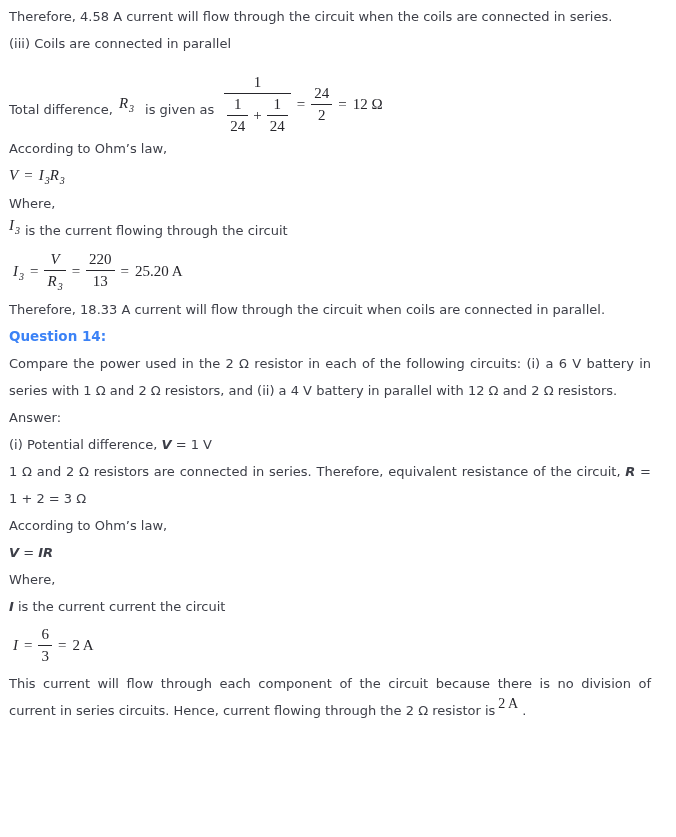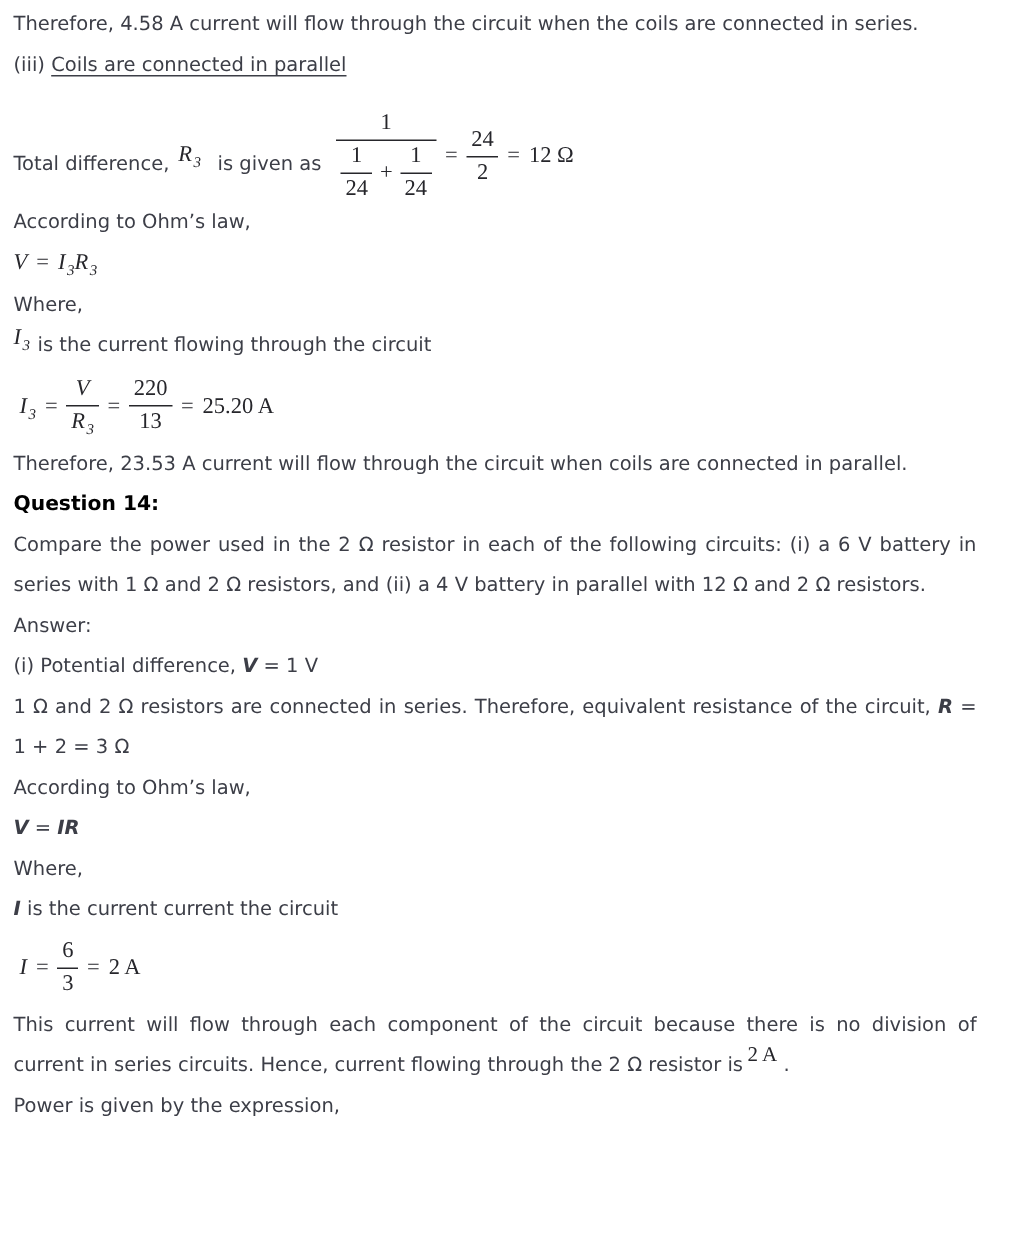--- a/index.html
+++ b/index.html
@@ -5,22 +5,22 @@
   html,body { margin:0; padding:0; background:#ffffff; }
   .page {
     width:676px; height:837px; box-sizing:border-box;
     background:#ffffff; color:#3c3e47;
     font-family:"DejaVu Sans", sans-serif;
     font-size:13px; line-height:27px;
     padding:3px 25px 0 9px; overflow:hidden;
   }
   p { margin:0; }
   .just { text-align:justify; }
-  .underlined { text-decoration:underline; text-underline-offset:3px; }
-  .qhead { color:#000000; font-weight:bold; font-size:13.5px; }
+  .underlined { text-underline-offset:3px; }
+  .qhead { color:#3b82f6; font-weight:bold; font-size:13.5px; }
   .bvar { font-weight:bold; font-style:italic; }
 
   
   .math { font-family:"Liberation Serif","DejaVu Serif",serif; color:#26262b; font-size:15px; }
   .mvar { font-style:italic; }
   .s { font-size:10px; font-style:italic; position:relative; top:4px; margin-left:1px; }
   .raised { position:relative; top:-5px; margin-right:5px; }
   .meq { margin:0 6px; font-style:normal; }
   .meqrow { display:inline-flex; align-items:center; }
   .vf { display:inline-flex; flex-direction:column; align-items:center; line-height:1.25; text-align:center; }
@@ -95,21 +95,21 @@
     <span class="meq">=</span>
     <span class="vf">
         <span class="ln">220</span>
         <span class="bar"></span>
         <span class="ld">13</span>
       </span>
     <span class="meq">=</span>
     <span>25.20 A</span>
   </div>
 
-  <p class="just">Therefore, 23.53 A current will flow through the circuit when coils are connected in parallel.</p>
+  <p class="just">Therefore, 18.33 A current will flow through the circuit when coils are connected in parallel.</p>
 
   <p class="qhead">Question 14:</p>
 
   <p class="just">Compare the power used in the 2 Ω resistor in each of the following circuits: (i) a 6 V battery in series with 1 Ω and 2 Ω resistors, and (ii) a 4 V battery in parallel with 12 Ω and 2 Ω resistors.</p>
 
   <p>Answer:</p>
 
   <p><span> (i) Potential difference, </span><span class="bvar">V</span><span> = 1 V</span></p>
 
   <p class="just"><span>1 Ω and 2 Ω resistors are connected in series. Therefore, equivalent resistance of the circuit, </span><span class="bvar">R</span><span> = 1 + 2 = 3 Ω</span></p>
@@ -129,15 +129,14 @@
         <span class="ln">6</span>
         <span class="bar"></span>
         <span class="ld">3</span>
       </span>
     <span class="meq">=</span>
     <span>2 A</span>
   </div>
 
   <p class="just"><span>This current will flow through each component of the circuit because there is no division of current in series circuits. Hence, current flowing through the 2 Ω resistor is</span><span class="supv">2 A</span><span> .</span></p>
 
-  <p>Power is given by the expression,</p>
 
 </div>
 
 </body></html>

